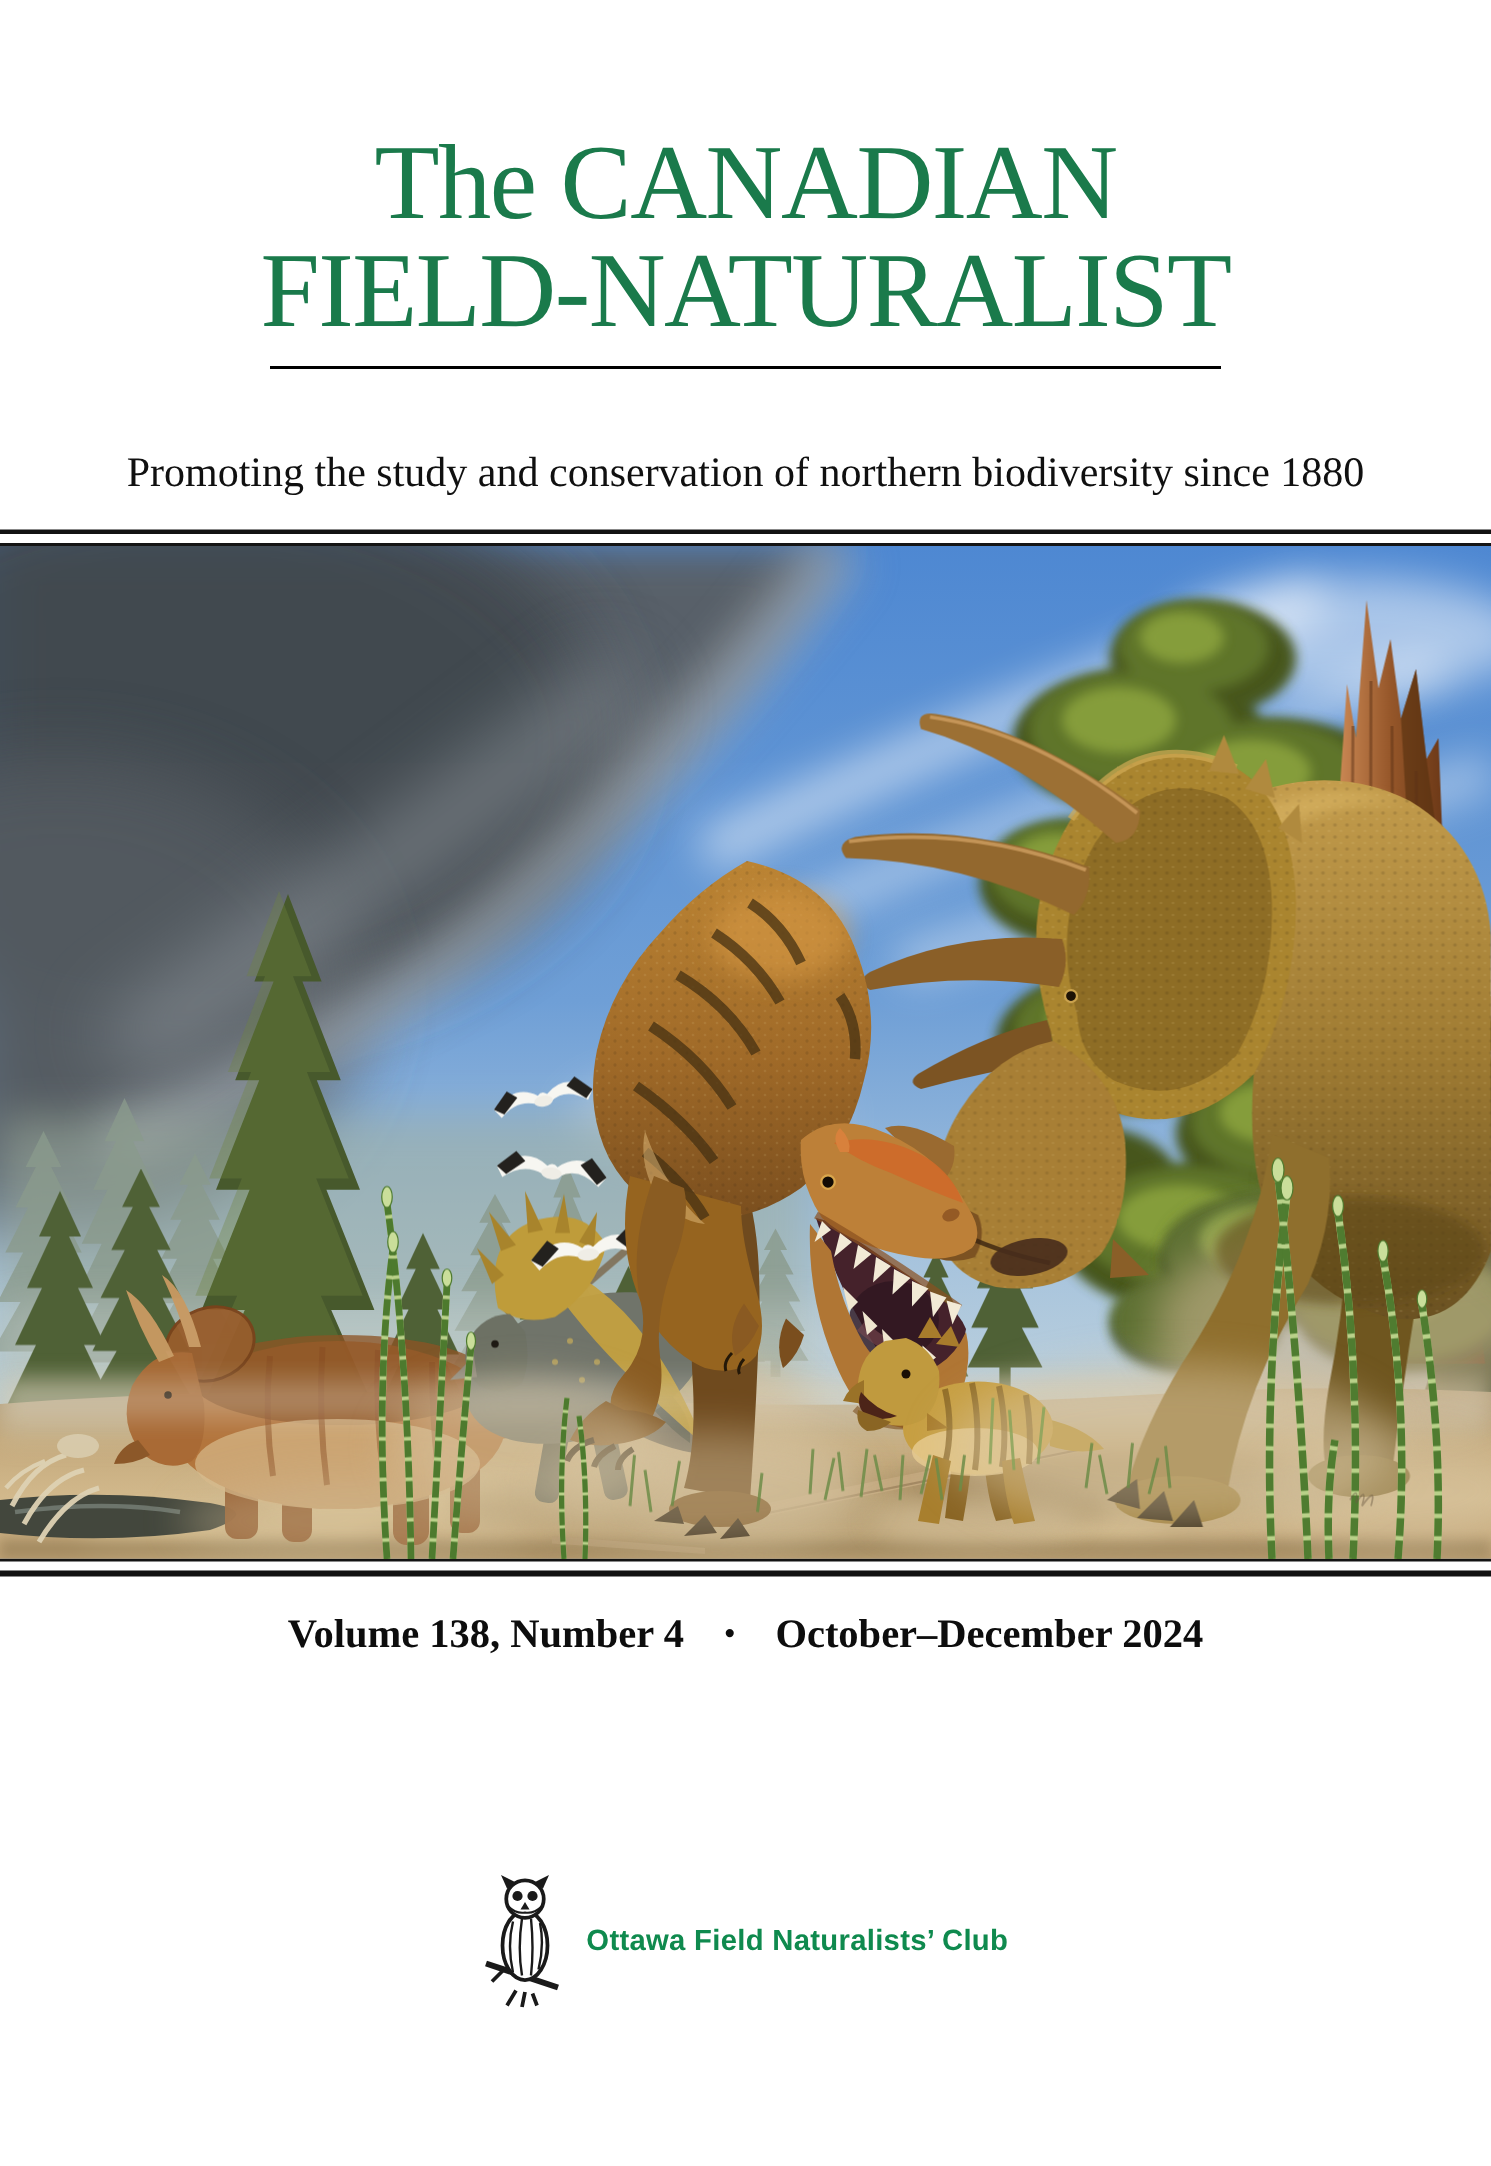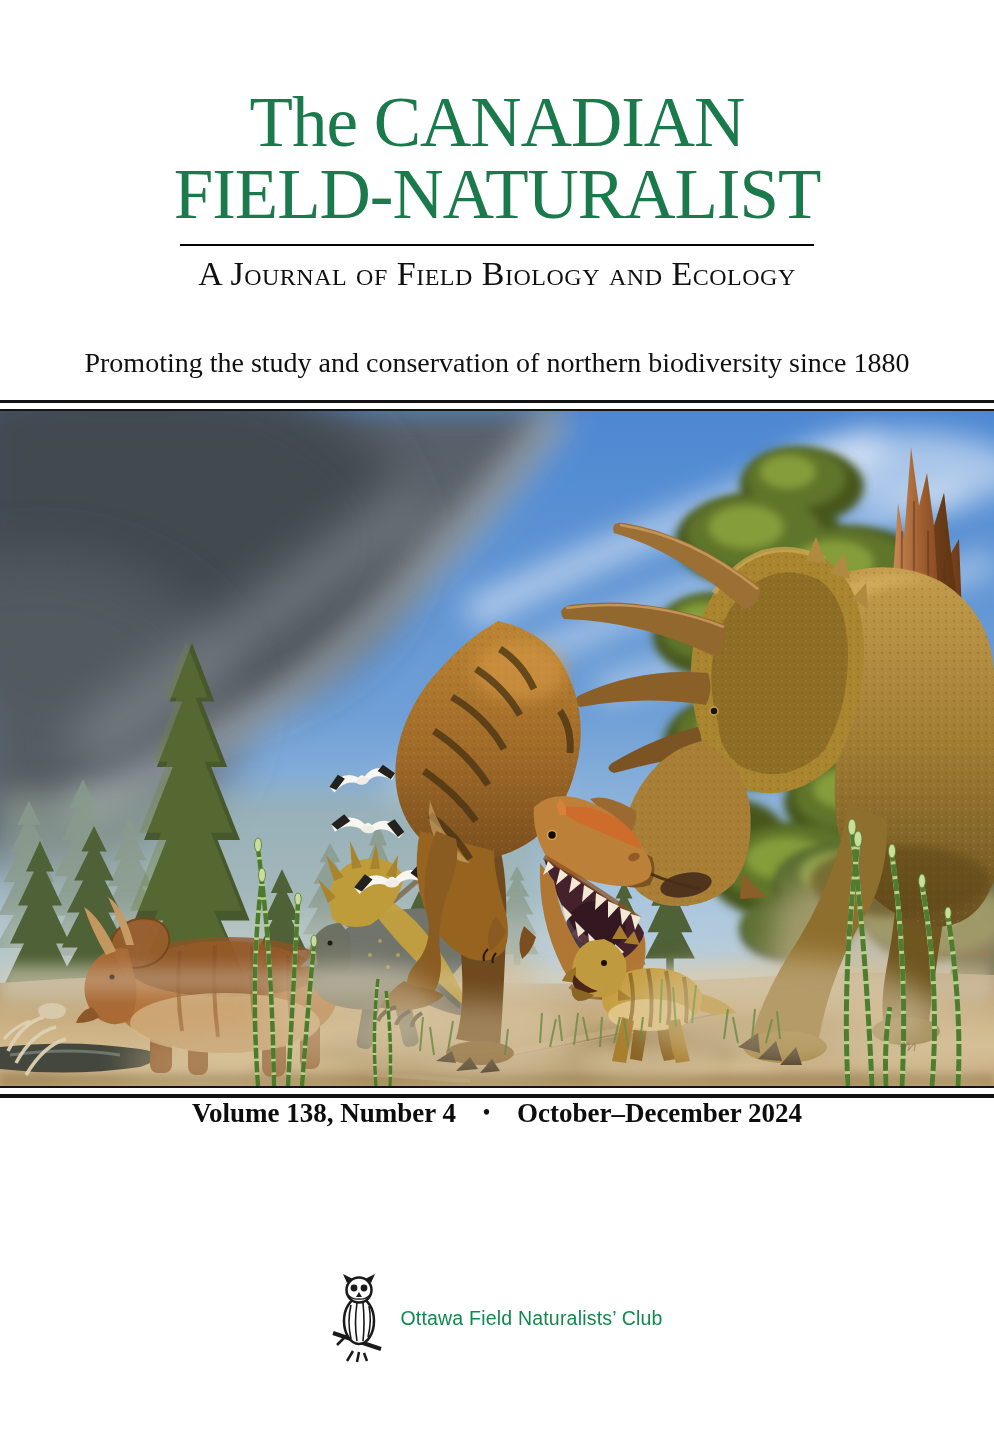--- a/index.html
+++ b/index.html
@@ -25,42 +25,41 @@
   .subtitle{font-size:34px;font-variant:small-caps;color:#101010;letter-spacing:0.5px;}
   .tagline{margin-top:54px;font-size:28px;color:#101010;}
   .rule-full{height:3.5px;background:var(--rule-black);}
   .rule-top{margin-top:21px;}
   .cover{
     margin:6px 0;height:675px;
     border-top:2px solid #141414;border-bottom:2px solid #141414;
   }
   .cover svg{display:block;width:994px;height:675px;}
   .issue-line{
-    text-align:center;font-weight:700;font-size:27px;color:#0d0d0d;
+    margin-top:23px;text-align:center;font-weight:700;font-size:27px;color:#0d0d0d;
   }
   .issue-sep{display:inline-block;margin:0 27px;font-size:20px;vertical-align:3px;}
   .publisher{
     margin-top:144px;display:flex;justify-content:center;align-items:center;gap:13px;
     font-family:"Liberation Sans", sans-serif;
   }
-  .publisher-names{color:var(--logo-green);font-weight:400;font-size:19.5px;line-height:1.15;letter-spacing:0.2px;text-align:center;}
+  .publisher-names{color:var(--logo-green);font-weight:700;font-size:19.5px;line-height:1.15;letter-spacing:0.2px;text-align:center;}
   .owl{width:56px;height:90px;}
 </style>
 </head>
 <body>
 
 <div class="page">
 
   <header class="masthead">
     <h1 class="journal-title">
       <span class="title-line">The CANADIAN</span>
       <span class="title-line">FIELD-NATURALIST</span>
     </h1>
     <hr class="title-rule">
-    <div class="subtitle">A Journal of Field Biology and Ecology</div>
     <div class="tagline">Promoting the study and conservation of northern biodiversity since 1880</div>
   </header>
 
   <div class="rule-full rule-top"></div>
 
   <figure class="cover" style="margin-left:0;margin-right:0;" aria-label="Painting of a tyrannosaur lunging at horned ceratopsian dinosaurs, with a juvenile ceratopsian fleeing, in a misty Cretaceous conifer forest with a smoke-darkened sky, white birds, a dead tree snag and horsetail plants">
     <svg viewBox="0 0 994 675" preserveAspectRatio="none">
       <defs>
         <linearGradient id="sky" x1="0" y1="0" x2="0" y2="1">
           <stop offset="0" stop-color="#4e88d2"></stop>

